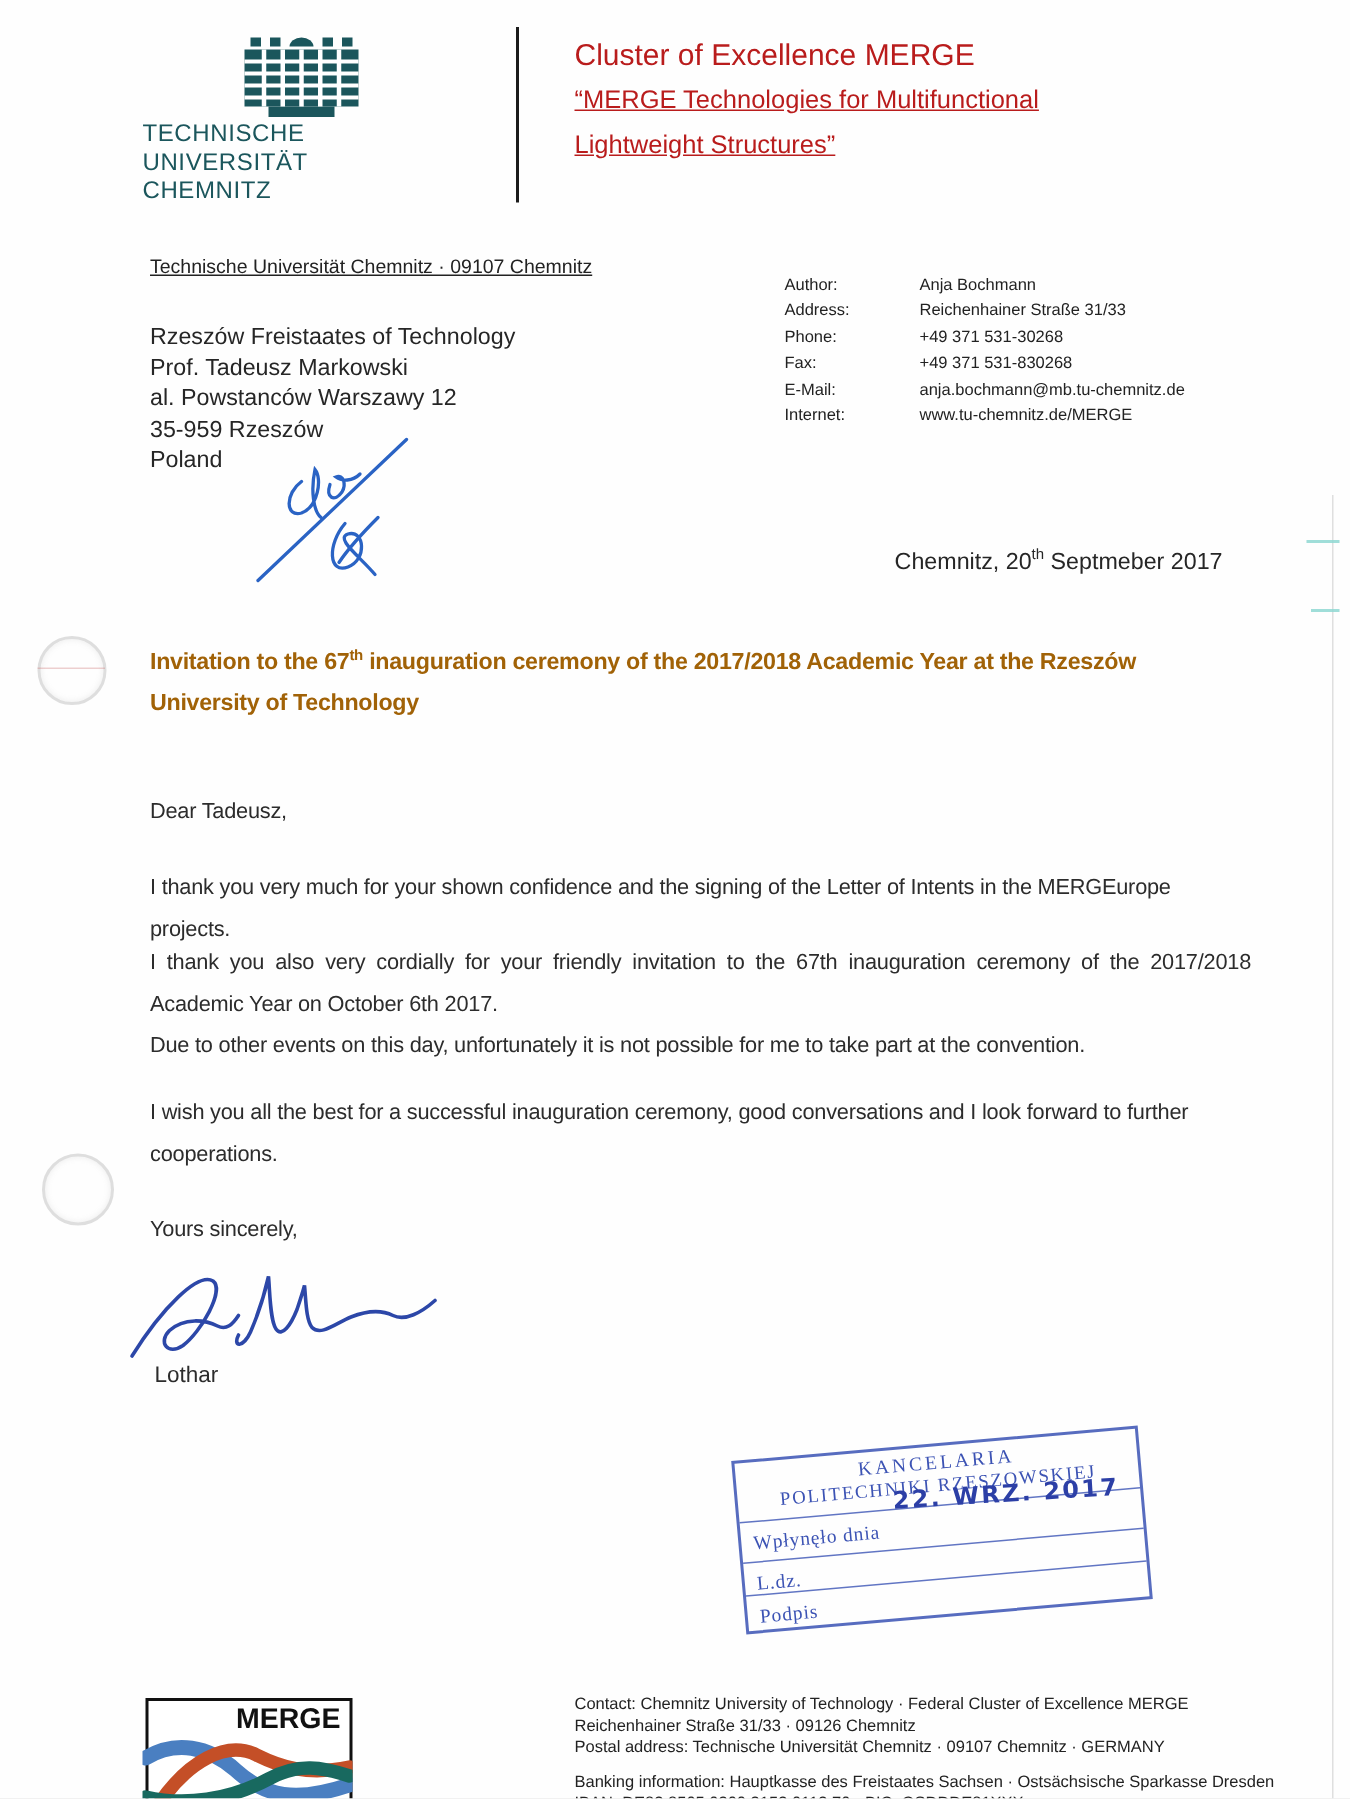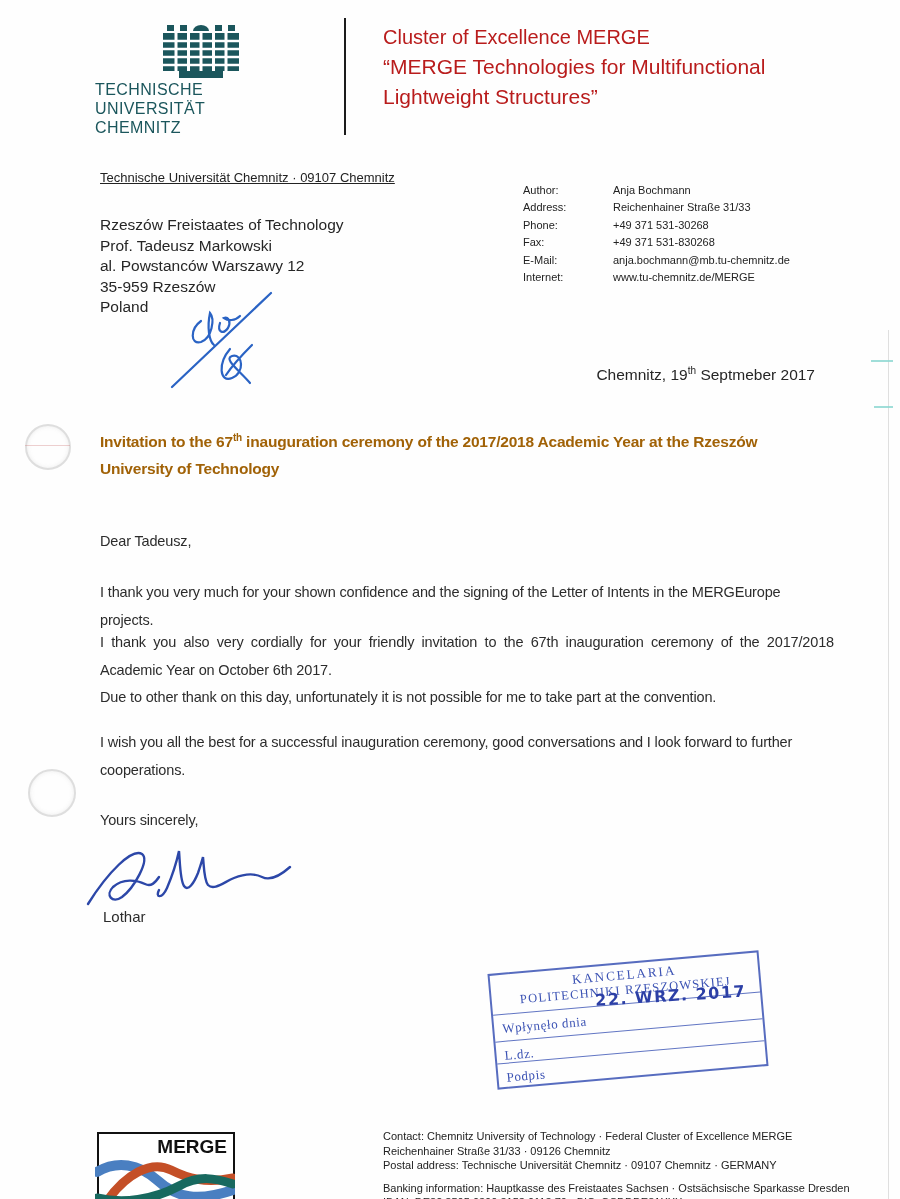--- a/index.html
+++ b/index.html
@@ -9,21 +9,21 @@
     margin:0 auto;
   }
   .abs{position:absolute;}
 
   
   .tu-logo-block{left:95px;top:24px;width:212px;}
   .tu-name{font-size:16px;letter-spacing:.4px;color:#1b565c;line-height:19px;font-weight:500;}
   .divider{left:344px;top:18px;width:2px;height:117px;background:#1c1c1c;}
   .cluster-block{left:383px;top:22px;width:430px;color:#b91c1c;}
   .cluster-title{font-size:20px;line-height:30px;font-weight:500;}
-  .cluster-sub{font-size:21px;line-height:30px;font-weight:500;}
+  .cluster-sub{font-size:17px;line-height:30px;font-weight:500;text-decoration:underline;}
 
   
   .sender-line{left:100px;top:170px;font-size:13px;color:#222;text-decoration:underline;}
   .recipient{left:100px;top:215px;font-size:15.5px;line-height:20.5px;color:#262626;}
   .contact{left:523px;top:182px;font-size:11px;color:#222;}
   .contact-row{display:flex;line-height:17.4px;}
   .contact-label{width:90px;}
   .contact-value{white-space:nowrap;}
 
   
@@ -160,32 +160,32 @@
     <g fill="none" stroke="#2a63c4" stroke-width="2.2" stroke-linecap="round">
       <path d="M4 104 L 103 10"></path>
       <path d="M33 38 C 22 46, 22 62, 33 59 C 44 55, 47 36, 42 30 C 39 44, 41 58, 46 62"></path>
       <path d="M52 40 C 49 49, 55 52, 60 45 C 63 40, 61 33, 56 35 C 60 38, 67 38, 72 33"></path>
       <path d="M62 66 C 50 80, 51 100, 64 95 C 77 90, 75 70, 64 73 C 55 76, 72 88, 82 100"></path>
       <path d="M58 92 C 66 80, 76 70, 84 62"></path>
     </g>
   </svg>
 
   <div class="abs date-line">
-    <span>Chemnitz, 19</span><sup class="sp">th</sup><span> Septmeber 2017</span>
+    <span>Chemnitz, 20</span><sup class="sp">th</sup><span> Septmeber 2017</span>
   </div>
 
   <div class="abs subject">
     <span>Invitation to the 67</span><sup class="sp">th</sup><span> inauguration ceremony of the 2017/2018 Academic Year at the Rzeszów University of Technology</span>
   </div>
 
   <div class="abs bodytxt salutation">Dear Tadeusz,</div>
   <div class="abs bodytxt para1">I thank you very much for your shown confidence and the signing of the Letter of Intents in the MERGEurope projects.</div>
   <div class="abs bodytxt para2">
     <div>I thank you also very cordially for your friendly invitation to the 67th inauguration ceremony of the 2017/2018 Academic Year on October 6th 2017.</div>
-    <div class="lastline">Due to other thank on this day, unfortunately it is not possible for me to take part at the convention.</div>
+    <div class="lastline">Due to other events on this day, unfortunately it is not possible for me to take part at the convention.</div>
   </div>
   <div class="abs bodytxt para3">I wish you all the best for a successful inauguration ceremony, good conversations and I look forward to further cooperations.</div>
   <div class="abs bodytxt closing">Yours sincerely,</div>
 
   <svg class="abs signature" width="215" height="72" viewBox="0 0 215 72">
     <g fill="none" stroke="#2c47a8" stroke-width="2.4" stroke-linecap="round">
       <path d="M6 64 C 26 32, 50 8, 60 14 C 68 20, 52 48, 40 57 C 30 64, 23 55, 31 47 C 41 38, 55 40, 63 44 C 69 47, 73 43, 77 37"></path>
       <path d="M77 50 C 73 58, 80 59, 85 48 C 91 34, 95 20, 97 11 C 98 22, 98 40, 102 46 C 106 52, 112 43, 116 33 C 118 27, 120 21, 121 17 C 122 27, 122 40, 126 45 C 132 51, 142 42, 152 38 C 162 34, 172 33, 180 37 C 188 41, 199 35, 208 27"></path>
     </g>
   </svg>

